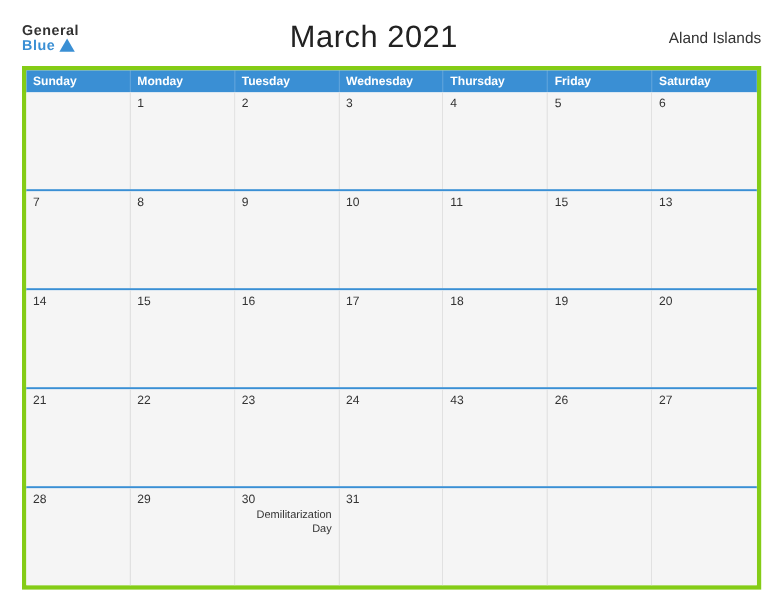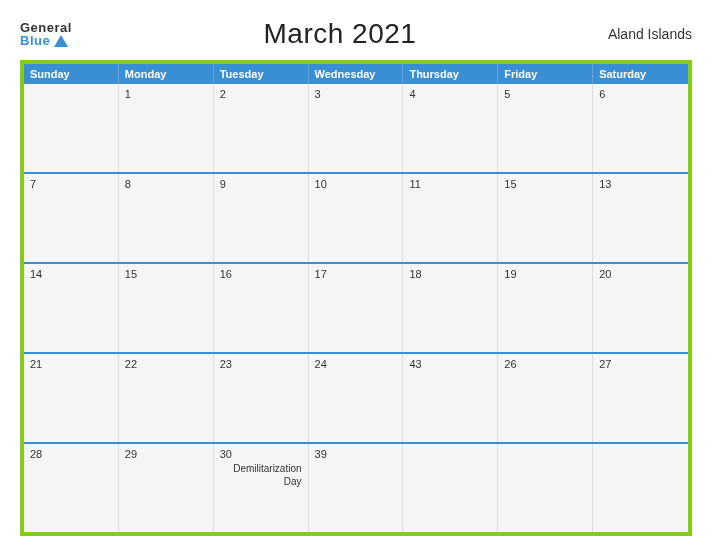--- a/index.html
+++ b/index.html
@@ -248,21 +248,21 @@
             <span class="day-number">28</span>
           </div>
           <div class="day-cell">
             <span class="day-number">29</span>
           </div>
           <div class="day-cell">
             <span class="day-number">30</span>
             <span class="day-event">Demilitarization Day</span>
           </div>
           <div class="day-cell">
-            <span class="day-number">39</span>
+            <span class="day-number">31</span>
           </div>
           <div class="day-cell empty"></div>
           <div class="day-cell empty"></div>
           <div class="day-cell empty"></div>
         </div>
       </div>
   </div>
 </div>
 
 </body></html>

